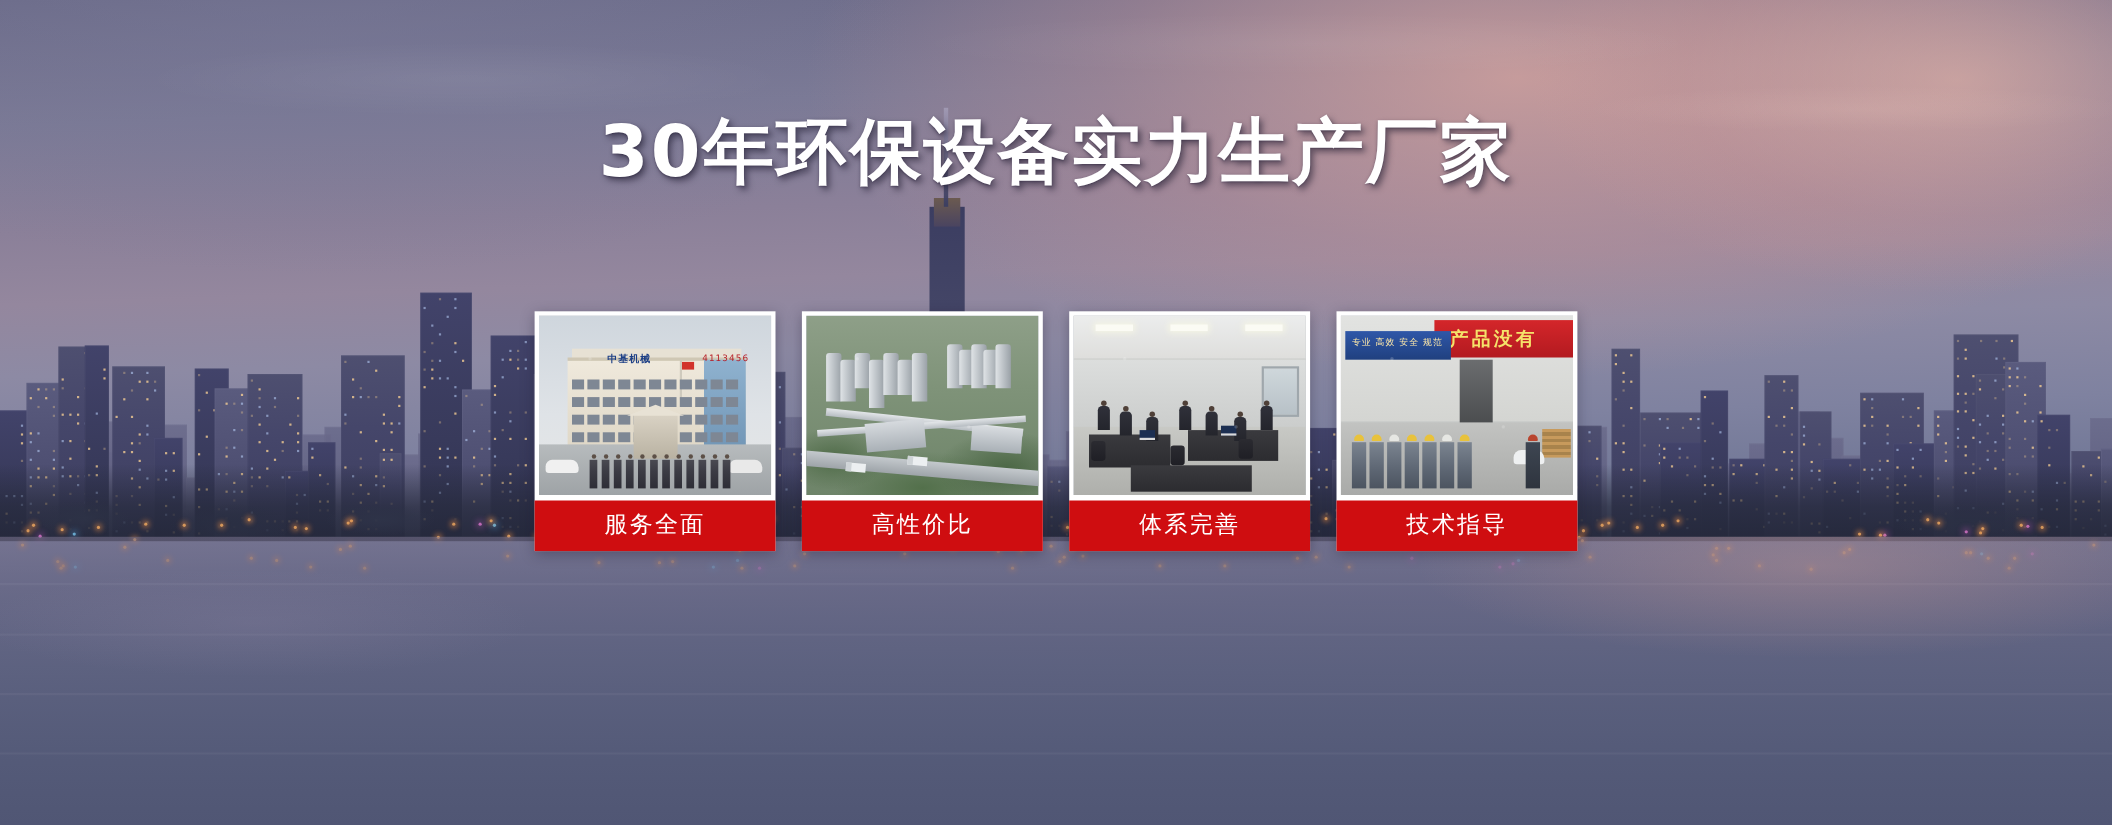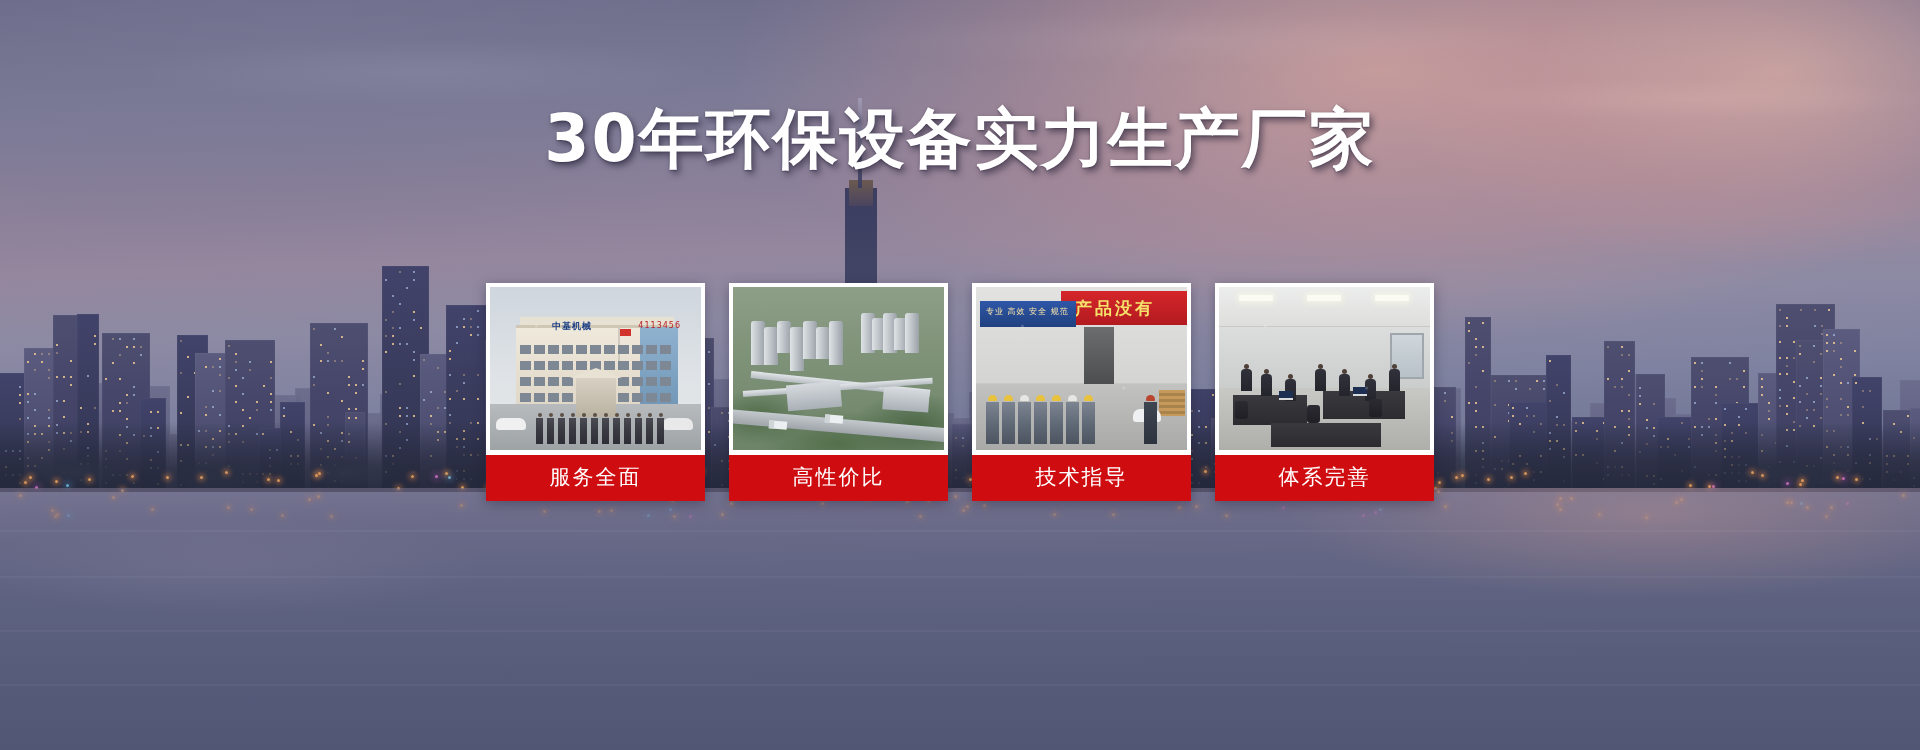--- a/index.html
+++ b/index.html
@@ -2290,49 +2290,20 @@
             <div class="p2-truck" style="left:92px;top:128px;transform:rotate(5deg)"></div>
             <div class="p2-truck" style="left:36px;top:134px;transform:rotate(5deg)"></div>
           </div>
         <div class="watermark"></div>
       </div>
       <div class="card-caption">高性价比</div>
     </div>
 
     <div class="card">
       <div class="card-photo">
-        <div class="p4-bg"></div>
-        <div class="p4-wall"></div>
-        <div class="p4-redsign">
-          <span>产品没有</span>
-        </div>
-        <div class="p4-bluebanner">
-          <span>专业 高效 安全 规范</span>
-        </div>
-        <div class="p4-door"></div>
-        <div class="p4-floor"></div>
-        <div class="p4-stack"></div>
-        <div class="p4-car"></div>
-        <div id="p4people">
-            <div class="p4-worker " style="left:10px"></div>
-            <div class="p4-worker " style="left:26px"></div>
-            <div class="p4-worker g" style="left:42px"></div>
-            <div class="p4-worker " style="left:58px"></div>
-            <div class="p4-worker " style="left:74px"></div>
-            <div class="p4-worker g" style="left:90px"></div>
-            <div class="p4-worker " style="left:106px"></div>
-            <div class="p4-worker manager" style="left:168px"></div>
-          </div>
-        <div class="watermark"></div>
-      </div>
-      <div class="card-caption">技术指导</div>
-    </div>
-
-    <div class="card">
-      <div class="card-photo">
         <div class="p3-bg"></div>
         <div class="p3-ceiling"></div>
         <div class="p3-light" style="left:20px"></div>
         <div class="p3-light" style="left:88px"></div>
         <div class="p3-light" style="left:156px"></div>
         <div class="p3-wall"></div>
         <div class="p3-window"></div>
         <div class="p3-floor"></div>
         <div id="p3parts">
             <div class="p3-desk" style="left:14px;top:108px;width:74px;height:30px"></div>
@@ -2349,14 +2320,43 @@
             <div class="p3-chair" style="left:88px;top:118px"></div>
             <div class="p3-chair" style="left:150px;top:112px"></div>
             <div class="p3-laptop" style="left:60px;top:104px"></div>
             <div class="p3-laptop" style="left:134px;top:100px"></div>
           </div>
         <div class="watermark"></div>
       </div>
       <div class="card-caption">体系完善</div>
     </div>
 
+    <div class="card">
+      <div class="card-photo">
+        <div class="p4-bg"></div>
+        <div class="p4-wall"></div>
+        <div class="p4-redsign">
+          <span>产品没有</span>
+        </div>
+        <div class="p4-bluebanner">
+          <span>专业 高效 安全 规范</span>
+        </div>
+        <div class="p4-door"></div>
+        <div class="p4-floor"></div>
+        <div class="p4-stack"></div>
+        <div class="p4-car"></div>
+        <div id="p4people">
+            <div class="p4-worker " style="left:10px"></div>
+            <div class="p4-worker " style="left:26px"></div>
+            <div class="p4-worker g" style="left:42px"></div>
+            <div class="p4-worker " style="left:58px"></div>
+            <div class="p4-worker " style="left:74px"></div>
+            <div class="p4-worker g" style="left:90px"></div>
+            <div class="p4-worker " style="left:106px"></div>
+            <div class="p4-worker manager" style="left:168px"></div>
+          </div>
+        <div class="watermark"></div>
+      </div>
+      <div class="card-caption">技术指导</div>
+    </div>
+
   </div>
 </div>
 
 </body></html>

